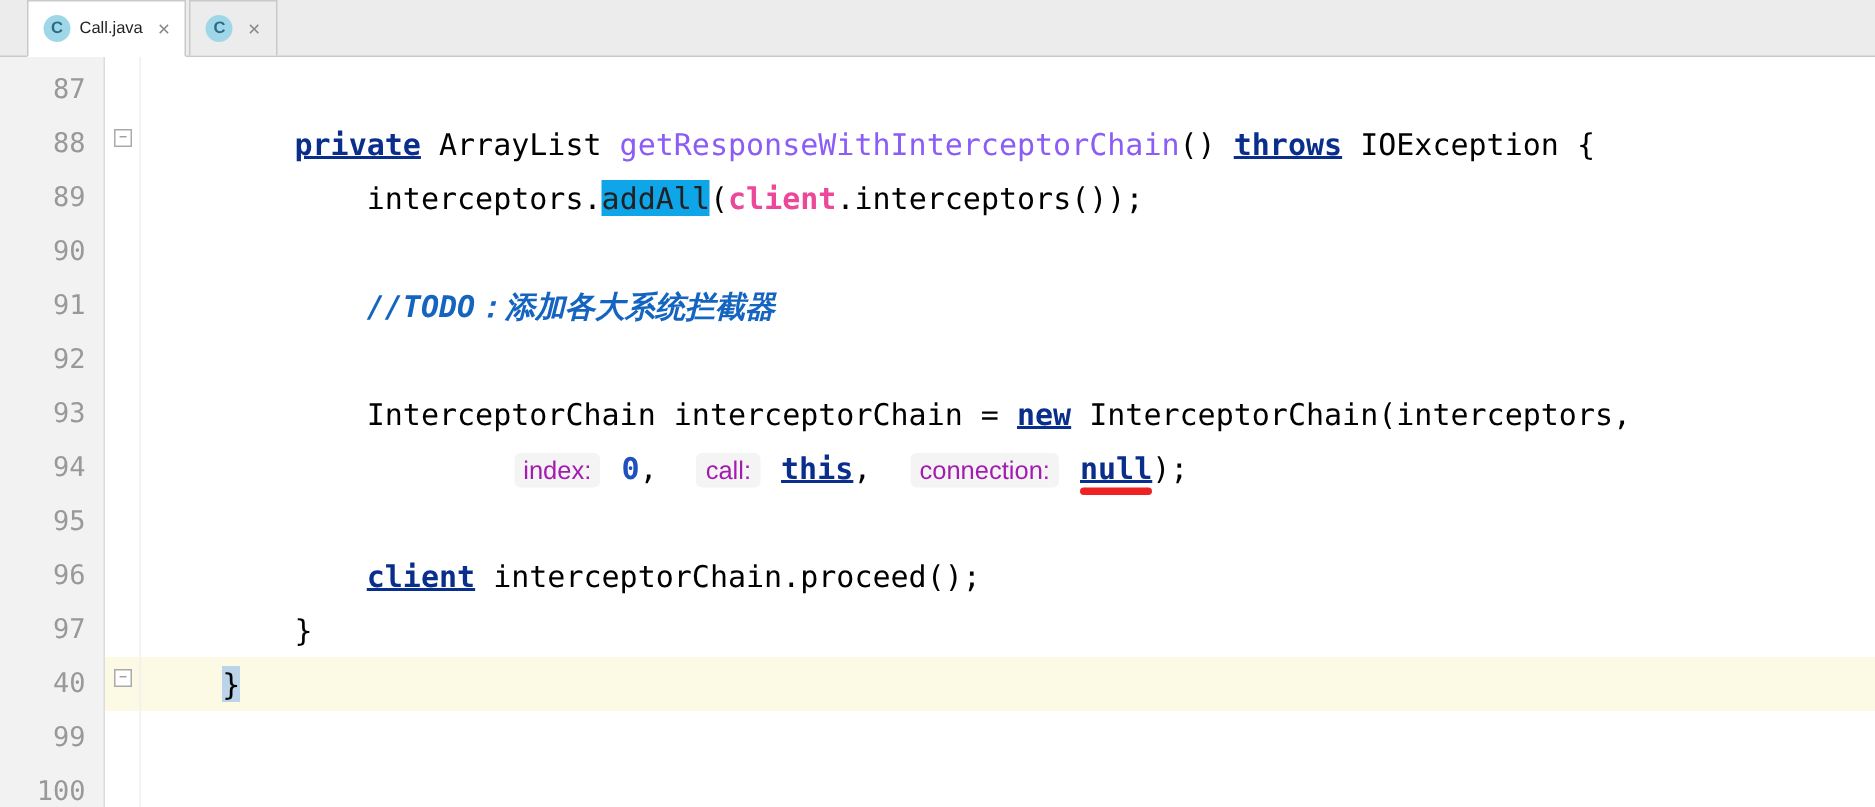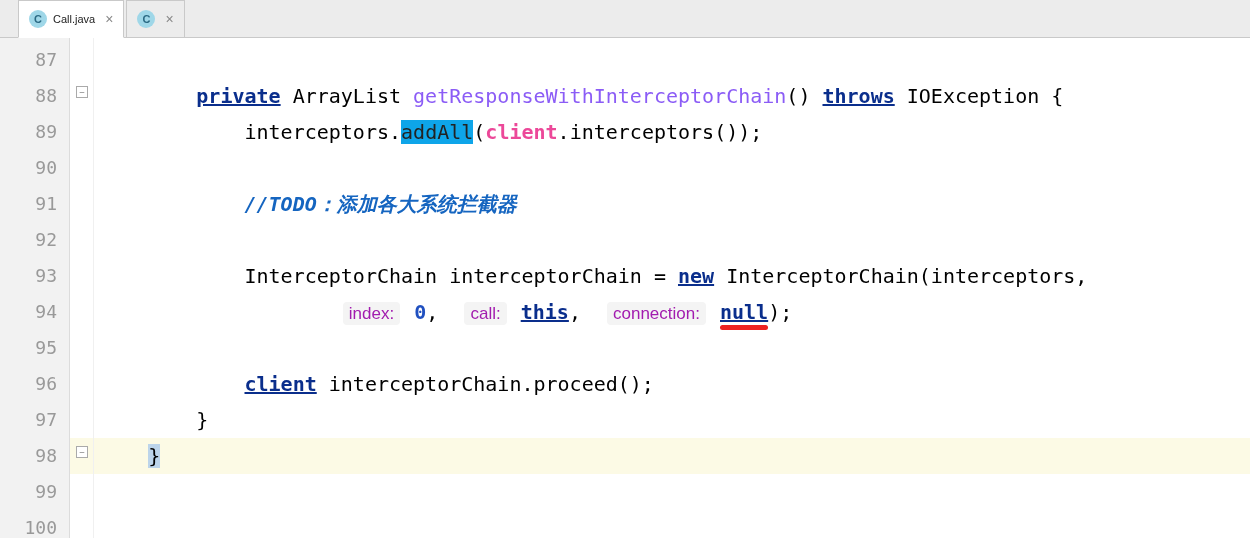--- a/index.html
+++ b/index.html
@@ -159,21 +159,21 @@
     <div class="gutter-line">88</div>
     <div class="gutter-line">89</div>
     <div class="gutter-line">90</div>
     <div class="gutter-line">91</div>
     <div class="gutter-line">92</div>
     <div class="gutter-line">93</div>
     <div class="gutter-line">94</div>
     <div class="gutter-line">95</div>
     <div class="gutter-line">96</div>
     <div class="gutter-line">97</div>
-    <div class="gutter-line">98</div>
+    <div class="gutter-line">40</div>
     <div class="gutter-line">99</div>
     <div class="gutter-line">100</div>
   </div>
   <div class="code-area">
     <div class="fold-column">
       <div class="fold-marker" style="top:48px;">−</div>
       <div class="fold-marker" style="top:408px;">−</div>
     </div>
     <div class="code-line"> </div>
     <div class="code-line">        <span class="kw">private</span><span> ArrayList </span><span class="method">getResponseWithInterceptorChain</span><span>() </span><span class="kw">throws</span><span> IOException {</span></div>

